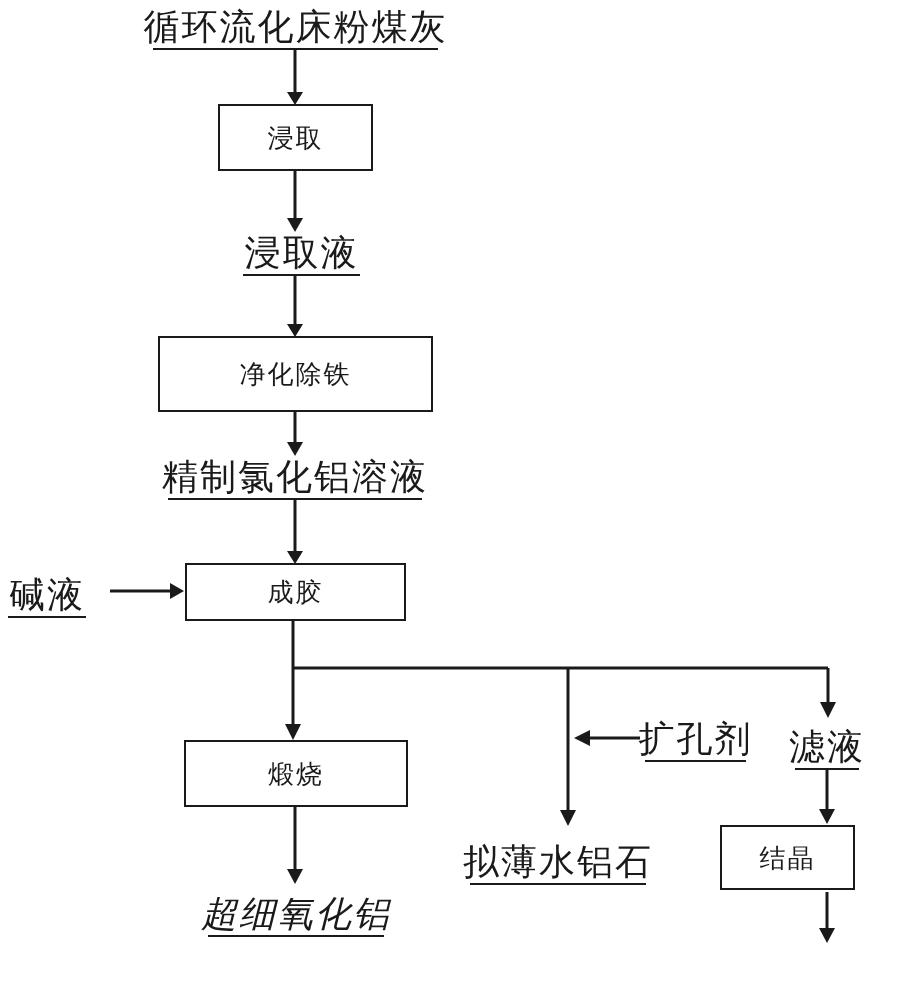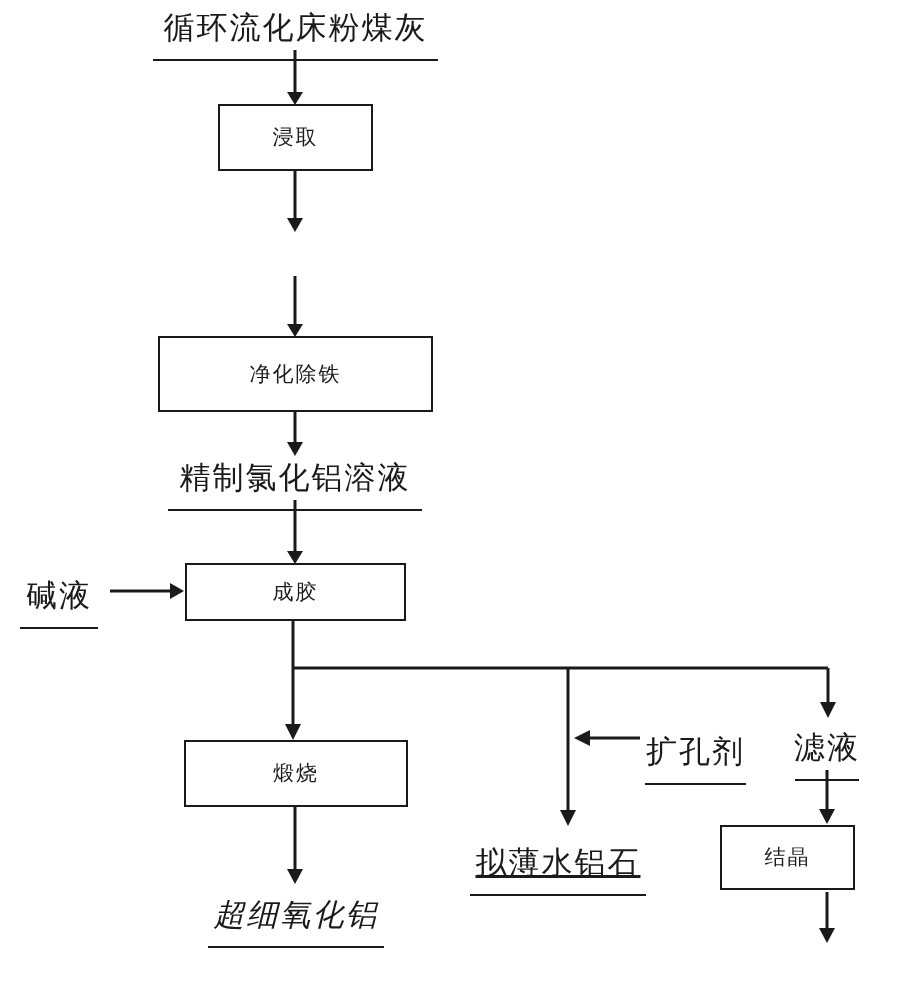--- a/index.html
+++ b/index.html
@@ -22,36 +22,36 @@
     box-sizing: border-box;
     border: 2px solid #1a1a1a;
     background: #ffffff;
     display: flex;
     align-items: center;
     justify-content: center;
     color: #1a1a1a;
     letter-spacing: 2px;
   }
   .node-box .box-label {
-    font-size: 21px;
+    font-size: 26px;
     line-height: 1;
     white-space: nowrap;
   }
   .mat-label {
     position: absolute;
     display: flex;
     align-items: center;
     justify-content: center;
     color: #1a1a1a;
     white-space: nowrap;
     border-bottom: 2px solid #1a1a1a;
     letter-spacing: 2px;
-    font-size: 31px;
+    font-size: 36px;
     line-height: 1.18;
-    padding-bottom: 13px;
+    padding-bottom: 2px;
   }
   .edge-svg {
     position: absolute;
     left: 0;
     top: 0;
     width: 905px;
     height: 1000px;
     pointer-events: none;
   }
 </style>
@@ -109,30 +109,31 @@
       <path d="M827,770 L827,813"></path>
       <polygon points="819,809 835,809 827,824" fill="#1a1a1a" stroke="none"></polygon>
 
       <path d="M827,892 L827,932"></path>
       <polygon points="819,928 835,928 827,943" fill="#1a1a1a" stroke="none"></polygon>
     </g>
   </svg>
 
   <div class="mat-label" style="left:153px; top:8px; width:285px; height:38px;">循环流化床粉煤灰</div>
 
+  <div class="mat-label" style="left:243px; top:234px; width:117px; height:38px;">浸取液</div>
 
   <div class="mat-label" style="left:168px; top:458px; width:254px; height:38px;text-align:right;">精制氯化铝溶液</div>
 
-  <div class="mat-label" style="left:20px; top:576px; width:78px; height:38px;">碱液</div>
+  <div class="mat-label" style="left:8px; top:576px; width:78px; height:38px;">碱液</div>
 
-  <div class="mat-label" style="left:645px; top:720px; width:101px; height:38px;margin-top:12px;">扩孔剂</div>
+  <div class="mat-label" style="left:645px; top:720px; width:101px; height:38px;">扩孔剂</div>
 
   <div class="mat-label" style="left:795px; top:728px; width:64px; height:38px;text-align:center;">滤液</div>
 
-  <div class="mat-label" style="left:470px; top:843px; width:176px; height:38px;text-decoration:underline;">拟薄水铝石</div>
+  <div class="mat-label" style="left:470px; top:843px; width:176px; height:38px;">拟薄水铝石</div>
 
   <div class="mat-label" style="left:208px; top:895px; width:176px; height:38px;font-style:italic;">超细氧化铝</div>
 
 
   <div class="node-box" style="left:218px; top:104px; width:155px; height:67px;">
     <span class="box-label">浸取</span>
   </div>
 
   <div class="node-box" style="left:158px; top:336px; width:275px; height:76px;">
     <span class="box-label">净化除铁</span>

